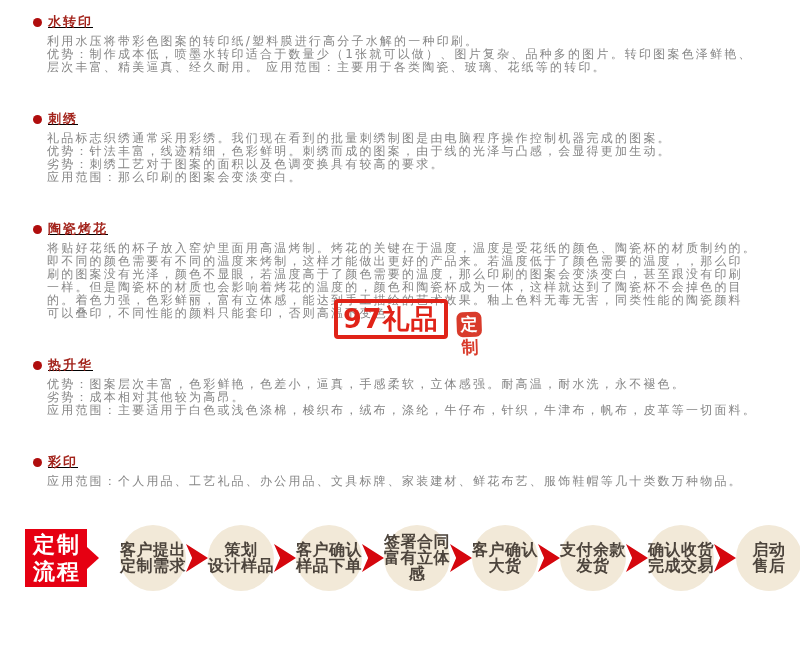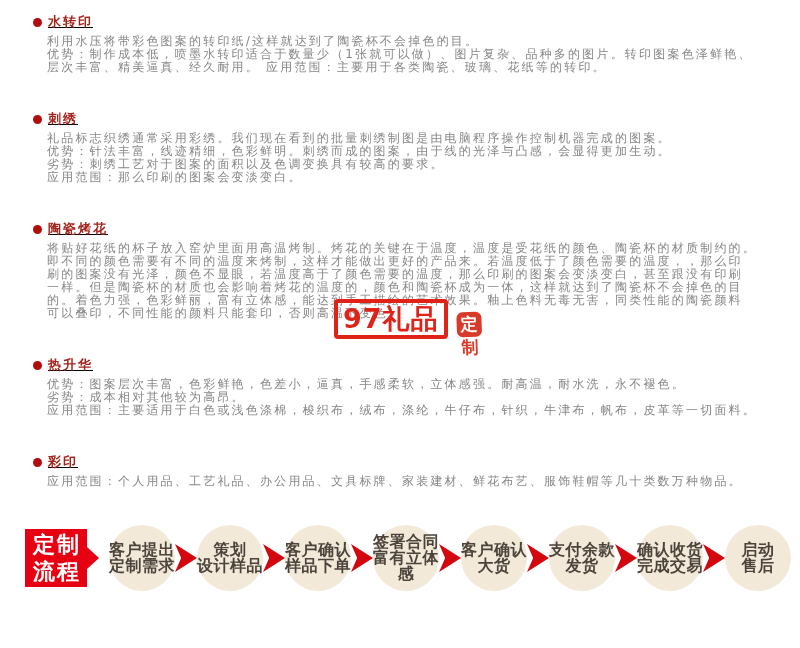--- a/index.html
+++ b/index.html
@@ -18,21 +18,21 @@
   .watermark{position:absolute;left:334px;top:299px;display:flex;align-items:flex-start;pointer-events:none;}
   .wm-badge{
     display:inline-block;border:4px solid #e02318;border-radius:4px;color:#e02318;
     font-weight:bold;font-size:27px;line-height:1.05;padding:2px 5px;letter-spacing:1px;
     background:transparent;white-space:nowrap;
   }
   .wm-seal{margin-left:9px;margin-top:13px;display:flex;flex-direction:column;align-items:center;transform:rotate(-2deg);}
   .seal-top{background:#d93b2b;color:#fff;font-weight:bold;font-size:17px;line-height:1;padding:4px 4px;border-radius:6px;}
   .seal-bottom{color:#d93b2b;font-weight:bold;font-size:17px;line-height:1;margin-top:2px;}
   
-  .flow{display:flex;align-items:center;margin-left:25px;height:66px;}
+  .flow{display:flex;align-items:center;margin-left:25px;height:66px;gap:11px;}
   .flow-label{
     position:relative;width:62px;height:58px;background:#e60012;color:#fff;flex:none;
     display:flex;flex-direction:column;justify-content:center;align-items:center;
     font-weight:bold;font-size:22px;line-height:27px;letter-spacing:2px;text-indent:2px;
   }
   .flow-label::after{
     content:"";position:absolute;left:100%;top:50%;margin-top:-11px;width:0;height:0;
     border-left:12px solid #e60012;border-top:11px solid transparent;border-bottom:11px solid transparent;
   }
   .flow-steps{display:flex;align-items:center;justify-content:space-between;width:666px;margin-left:22px;}
@@ -50,21 +50,21 @@
 <body>
 
 <div class="page">
 
   <section class="proc-section">
     <div class="sec-head">
       <span class="bullet"></span>
       <span class="sec-title">水转印</span>
     </div>
     <div class="sec-body">
-      <div class="line">利用水压将带彩色图案的转印纸/这样就达到了陶瓷杯不会掉色的目。</div>
+      <div class="line">利用水压将带彩色图案的转印纸/塑料膜进行高分子水解的一种印刷。</div>
       <div class="line">优势：制作成本低，喷墨水转印适合于数量少（1张就可以做）、图片复杂、品种多的图片。转印图案色泽鲜艳、</div>
       <div class="line">层次丰富、精美逼真、经久耐用。 应用范围：主要用于各类陶瓷、玻璃、花纸等的转印。</div>
     </div>
   </section>
 
   <section class="proc-section">
     <div class="sec-head">
       <span class="bullet"></span>
       <span class="sec-title">刺绣</span>
     </div>

